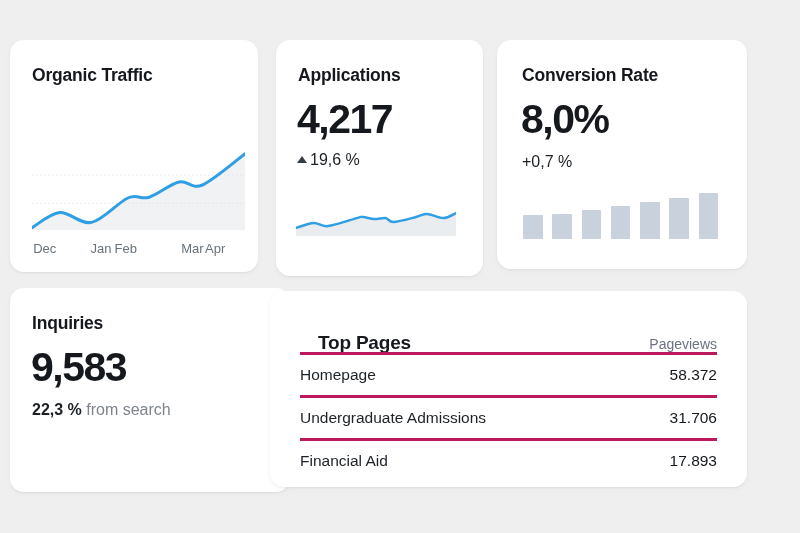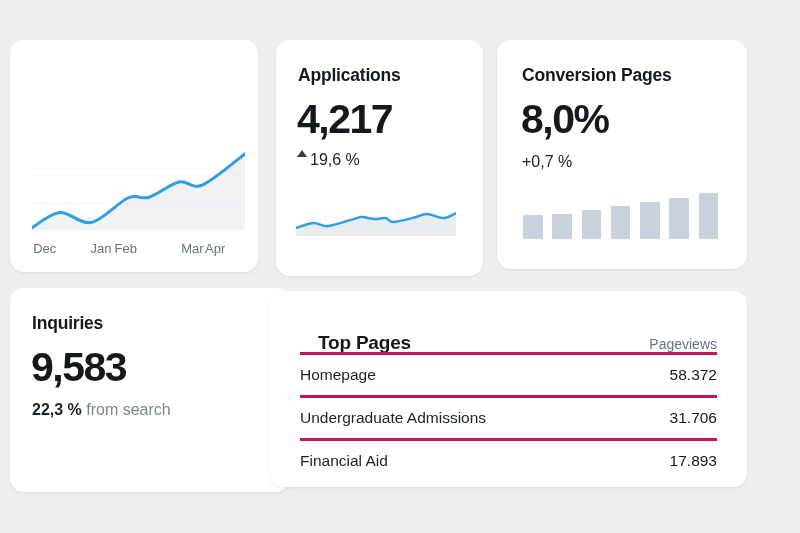--- a/index.html
+++ b/index.html
@@ -30,21 +30,21 @@
   #card-cr .metric{left:24px;}
 
   .ot-chart{position:absolute;left:22px;top:110px;}
   .x-labels{position:absolute;left:22px;top:201px;width:213px;height:16px;}
   .x-labels span{
     position:absolute;transform:translateX(-50%);top:0;
     font-size:13px;color:#68727b;line-height:1.2;white-space:nowrap;
   }
 
   .delta{
-    position:absolute;left:21px;top:110px;display:flex;align-items:flex-start;
+    position:absolute;left:21px;top:110px;display:flex;align-items:center;
     font-size:16px;color:#1b2025;line-height:1.2;
   }
   .tri-up{
     display:inline-block;width:0;height:0;margin-right:3px;
     border-left:5.5px solid transparent;border-right:5.5px solid transparent;
     border-bottom:7.5px solid #353c43;
   }
   .ap-spark{position:absolute;left:20px;top:170px;}
 
   #card-cr .delta{left:25px;top:112px;}
@@ -70,20 +70,21 @@
     height:40px;display:flex;justify-content:space-between;align-items:center;
     border-top:3px solid #be185d;
   }
   .tp-label{font-size:15.5px;color:#1d2227;}
   .tp-value{font-size:15.5px;color:#14181c;}
 </style>
 </head>
 <body>
 
 <section class="card" id="card-ot">
+  <h2 class="card-title">Organic Traffic</h2>
   <svg class="ot-chart" width="213" height="80" viewBox="0 0 213 80">
       <path d="M0.0,77.7 C4.6,75.2 17.8,63.4 27.7,62.5 C37.6,61.6 48.3,74.8 59.6,72.4 C71.0,70.0 86.3,52.2 95.9,48.0 C105.4,43.8 108.6,49.9 117.2,47.2 C125.7,44.6 138.1,34.0 147.0,32.0 C155.8,30.0 159.4,39.7 170.4,35.0 C181.4,30.3 205.9,9.0 213.0,3.8 L213,80 L0,80 Z" fill="#f1f2f4"></path>
       <line x1="0" y1="53.3" x2="213" y2="53.3" stroke="#e2e4e8" stroke-width="1" stroke-dasharray="1.5 2.5"></line>
       <line x1="0" y1="25.1" x2="213" y2="25.1" stroke="#e2e4e8" stroke-width="1" stroke-dasharray="1.5 2.5"></line>
       <path d="M0.0,77.7 C4.6,75.2 17.8,63.4 27.7,62.5 C37.6,61.6 48.3,74.8 59.6,72.4 C71.0,70.0 86.3,52.2 95.9,48.0 C105.4,43.8 108.6,49.9 117.2,47.2 C125.7,44.6 138.1,34.0 147.0,32.0 C155.8,30.0 159.4,39.7 170.4,35.0 C181.4,30.3 205.9,9.0 213.0,3.8" fill="none" stroke="#2f9ee3" stroke-width="3" stroke-linecap="round" stroke-linejoin="round"></path>
     </svg>
   <div class="x-labels">
       <span style="left: 6%;">Dec</span>
       <span style="left: 23%; margin-left: 20px;">Jan</span>
       <span style="left: 44%;">Feb</span>
@@ -99,21 +100,21 @@
     <span class="tri-up"></span>
     <span>19,6 %</span>
   </div>
   <svg class="ap-spark" width="160" height="26" viewBox="0 0 160 26">
       <path d="M0.0,17.9 C2.9,17.1 12.3,13.3 17.6,13.0 C22.9,12.7 24.8,16.9 32.0,16.1 C39.2,15.3 54.9,9.6 60.8,8.1 C66.7,6.5 64.3,6.8 67.2,7.0 C70.1,7.2 74.7,8.9 78.4,9.1 C82.1,9.3 86.4,7.6 89.6,8.1 C92.8,8.5 92.5,12.1 97.6,12.0 C102.7,11.8 114.4,8.4 120.0,7.0 C125.6,5.7 126.7,3.7 131.2,3.9 C135.7,4.1 142.4,8.2 147.2,8.1 C152.0,7.9 157.9,3.9 160.0,3.1 L160,26 L0,26 Z" fill="#eaedf0"></path>
       <path d="M0.0,17.9 C2.9,17.1 12.3,13.3 17.6,13.0 C22.9,12.7 24.8,16.9 32.0,16.1 C39.2,15.3 54.9,9.6 60.8,8.1 C66.7,6.5 64.3,6.8 67.2,7.0 C70.1,7.2 74.7,8.9 78.4,9.1 C82.1,9.3 86.4,7.6 89.6,8.1 C92.8,8.5 92.5,12.1 97.6,12.0 C102.7,11.8 114.4,8.4 120.0,7.0 C125.6,5.7 126.7,3.7 131.2,3.9 C135.7,4.1 142.4,8.2 147.2,8.1 C152.0,7.9 157.9,3.9 160.0,3.1" fill="none" stroke="#2f9ee3" stroke-width="2.5" stroke-linecap="round" stroke-linejoin="round"></path>
     </svg>
 </section>
 
 <section class="card" id="card-cr">
-  <h2 class="card-title">Conversion Pages</h2>
+  <h2 class="card-title">Conversion Rate</h2>
   <div class="metric">8,0%</div>
   <div class="delta">
     <span>+0,7 %</span>
   </div>
   <div class="bars">
       <div class="bar" style="height: 51.25%; background: rgb(200, 209, 220);"></div>
       <div class="bar" style="height: 55%; background: rgb(200, 209, 220);"></div>
       <div class="bar" style="height: 62.5%; background: rgb(200, 209, 220);"></div>
       <div class="bar" style="height: 71.25%; background: rgb(200, 209, 220);"></div>
       <div class="bar" style="height: 80%; background: rgb(200, 209, 220);"></div>

